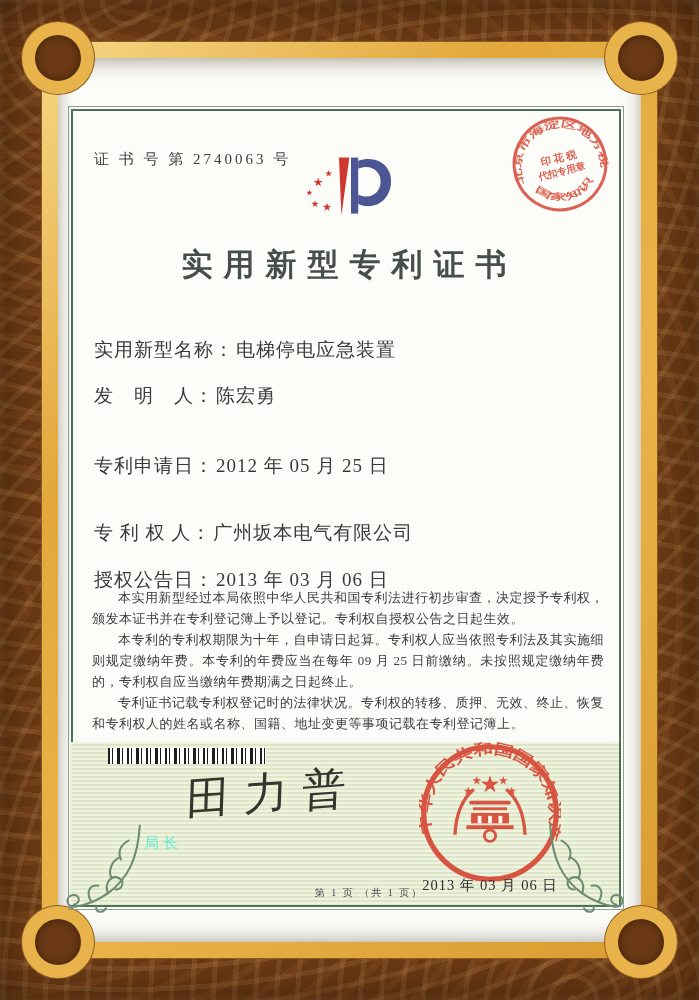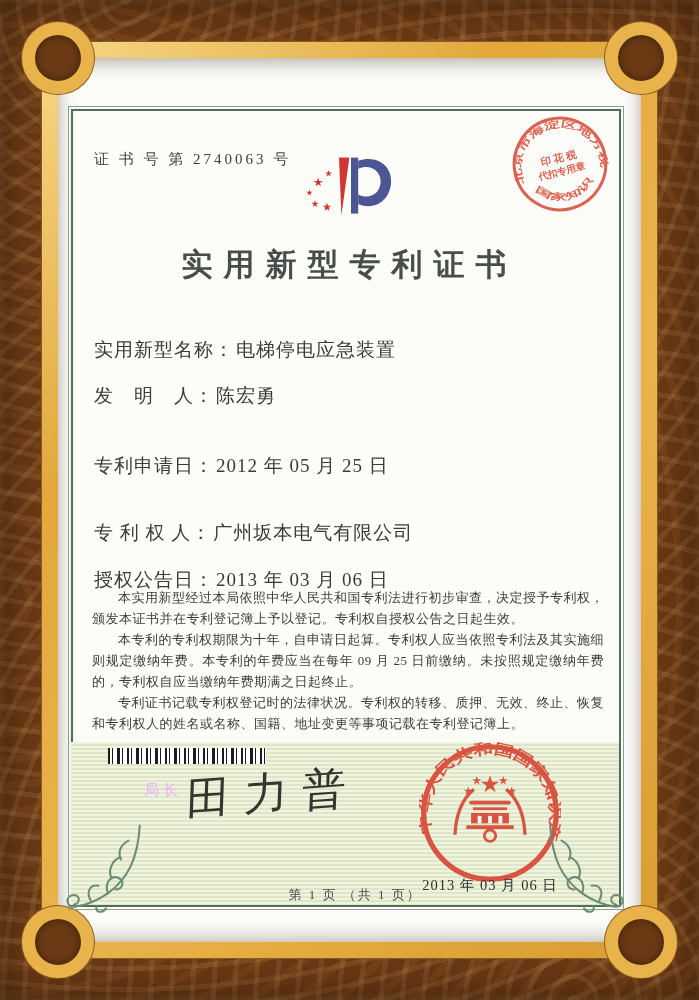--- a/index.html
+++ b/index.html
@@ -75,36 +75,36 @@
     font-size:13px;line-height:21px;color:#3c3c3c;text-align:justify;
   }
   .paragraphs p{margin:0;text-indent:2em;letter-spacing:.5px;}
   .barcode{
     position:absolute;left:50px;top:690px;width:158px;height:16px;
     background:repeating-linear-gradient(90deg,
       #1d1d1d 0 2px,#fff 2px 4px,#1d1d1d 4px 5px,#fff 5px 9px,
       #1d1d1d 9px 12px,#fff 12px 14px,#1d1d1d 14px 15px,#fff 15px 19px);
   }
   .signer-label{
-    position:absolute;left:86px;top:723px;font-size:15px;letter-spacing:4px;color:#f0abfc;
+    position:absolute;left:86px;top:776px;font-size:15px;letter-spacing:4px;color:#5eead4;
   }
   .signature{
     position:absolute;left:128px;top:706px;
     font-family:"DejaVu Sans",sans-serif;
     font-size:44px;color:#33352f;letter-spacing:14px;
     transform:rotate(-4deg) skewX(-6deg);
   }
   .seal{position:absolute;left:361px;top:684px;width:142px;height:142px;opacity:.88;}
   .seal-date{
     position:absolute;left:352px;top:818px;width:160px;text-align:center;
     font-size:14.5px;color:#2e2e2e;letter-spacing:1px;z-index:5;
   }
   .page-footer{
-    position:absolute;left:10px;top:828px;width:574px;text-align:center;
-    font-size:13px;color:#4a4a4a;letter-spacing:2px;
+    position:absolute;left:0;top:828px;width:574px;text-align:center;
+    font-size:10px;color:#4a4a4a;letter-spacing:2px;padding-left:24px;
   }
   .tax-stamp{position:absolute;left:452px;top:56px;width:100px;height:100px;
     opacity:.82;transform:rotate(-14deg);}
   .flourish{position:absolute;width:86px;height:94px;top:762px;}
   .flourish.left{left:4px;}
   .flourish.right{left:484px;transform:scaleX(-1);}
 </style>
 </head>
 <body>
 

